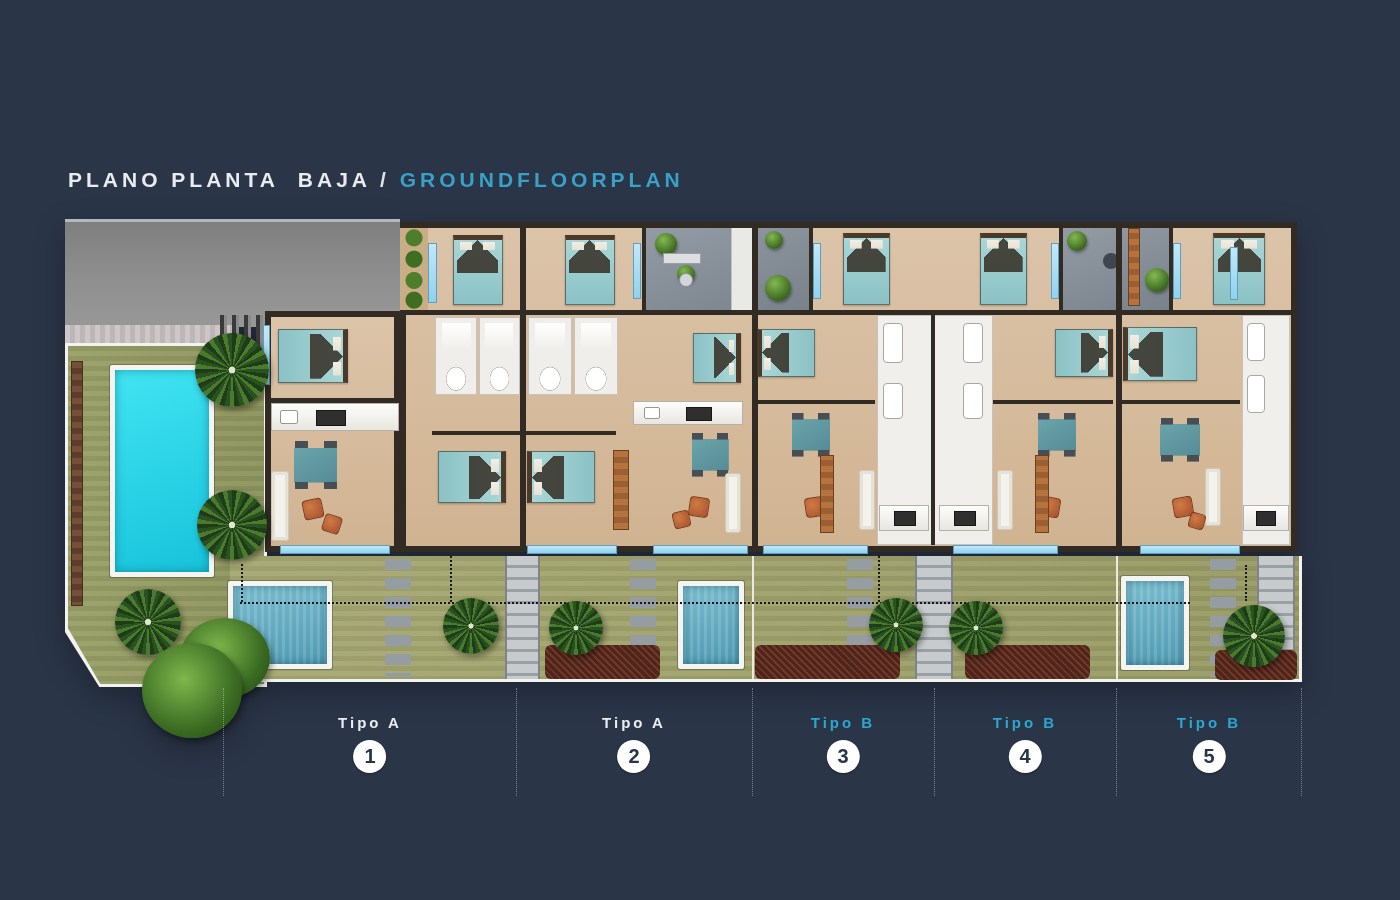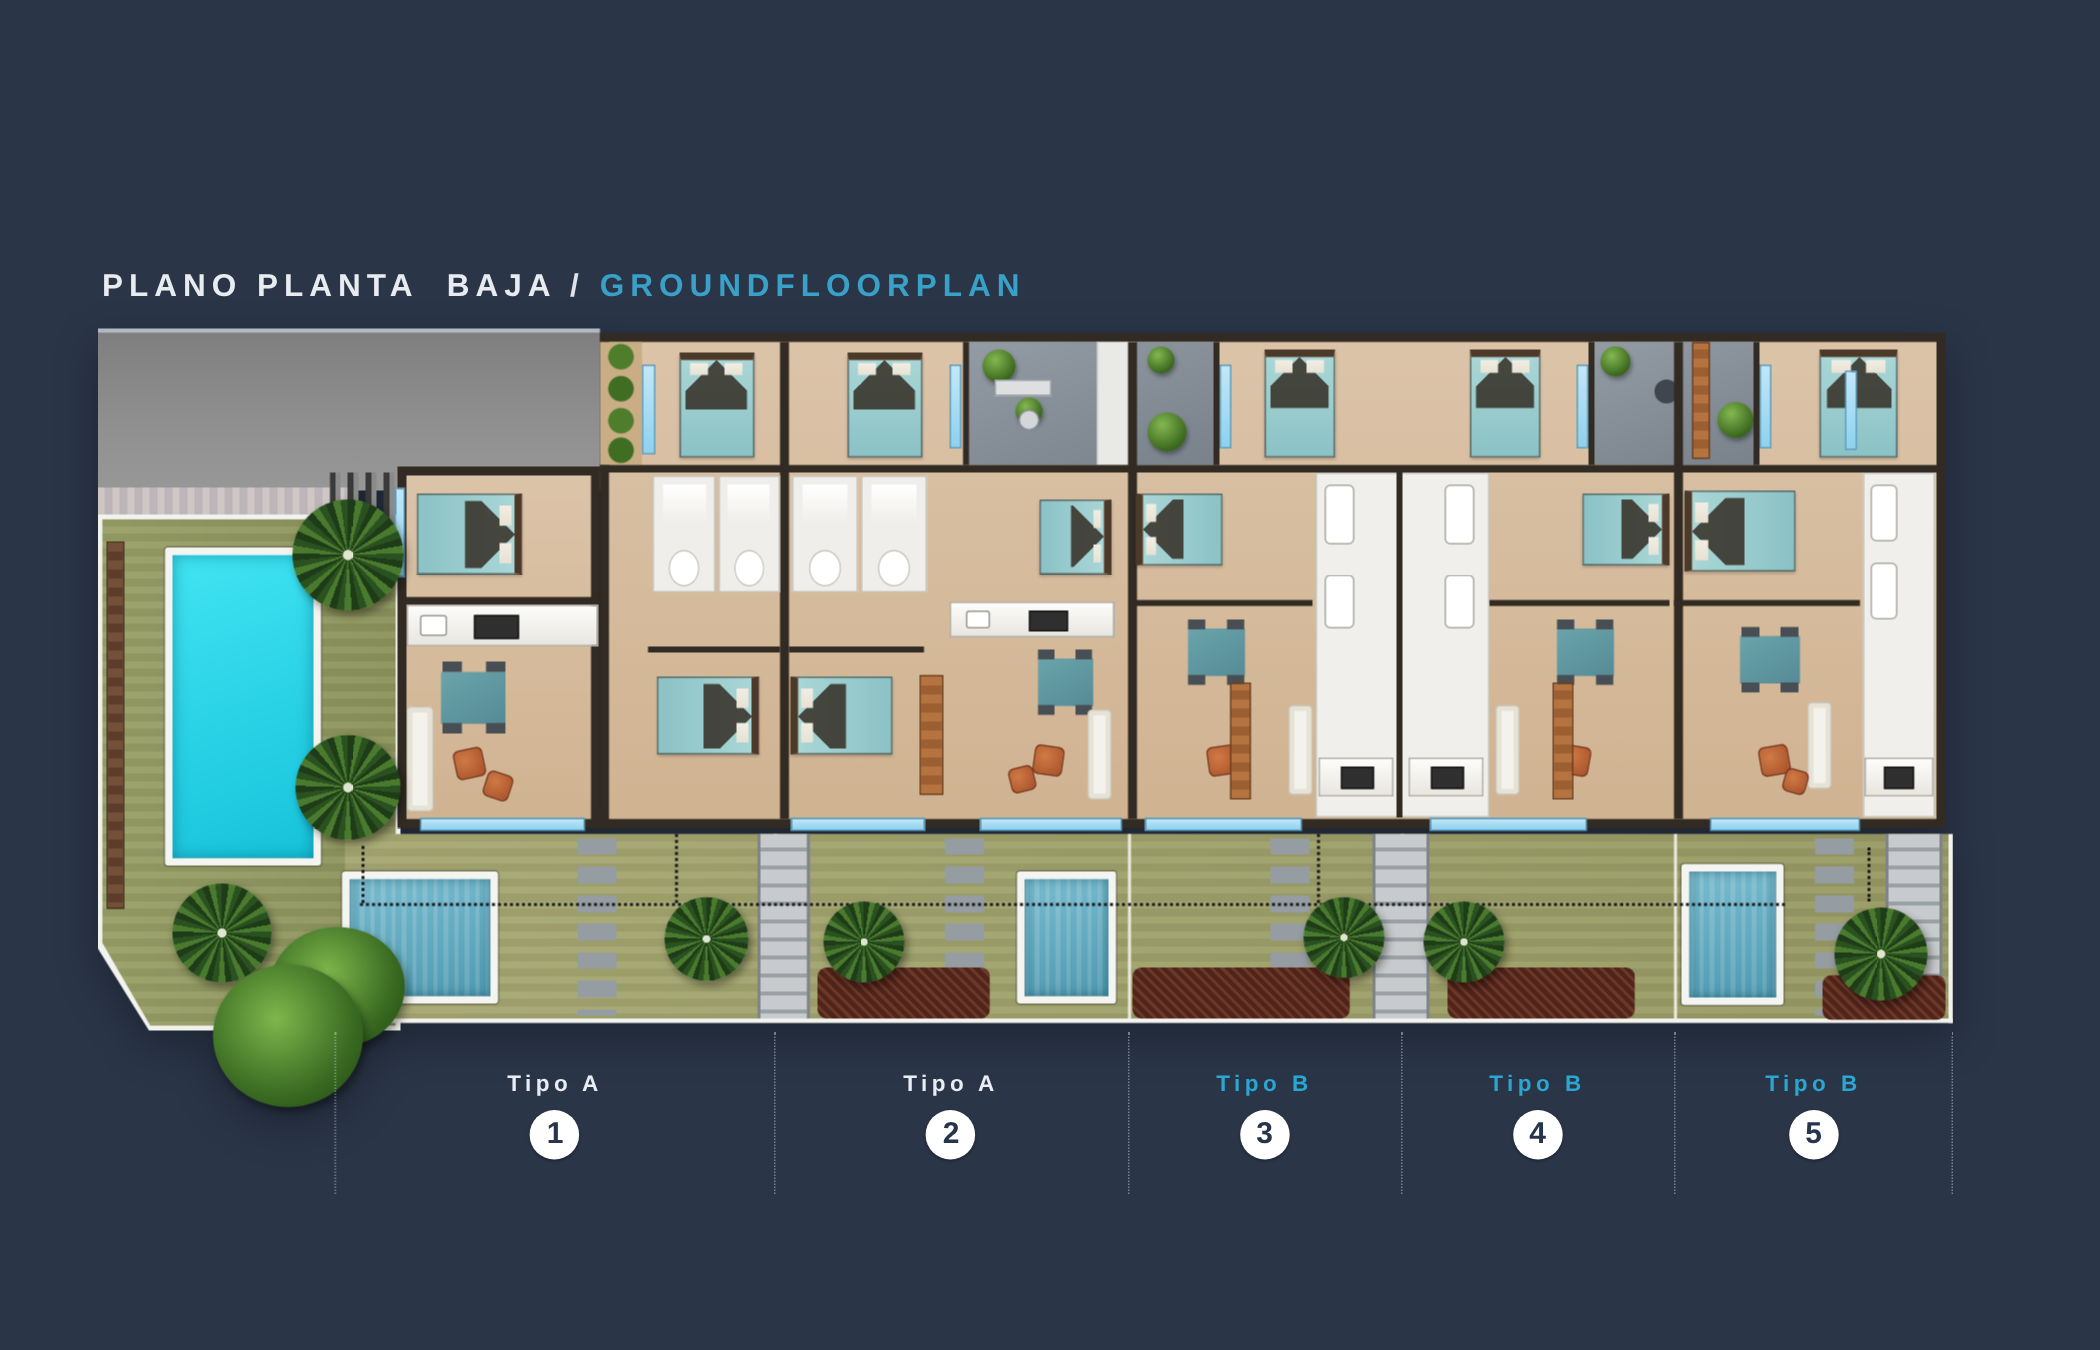--- a/index.html
+++ b/index.html
@@ -1,21 +1,21 @@
 <!DOCTYPE html>
 <html><head>
 <meta charset="utf-8">
 <style>
   html,body{margin:0;padding:0}
   body{width:1400px;height:900px;background:#2a3548;overflow:hidden;
        font-family:"Liberation Sans","DejaVu Sans",sans-serif;position:relative}
   .abs{position:absolute;box-sizing:border-box}
 
   
-  .title{position:absolute;left:68px;top:165px;font-size:21px;font-weight:bold;
+  .title{position:absolute;left:68px;top:154px;font-size:21px;font-weight:bold;
          letter-spacing:4px;color:#e8ebef;white-space:pre}
   .title .sep{color:#dfe3e8}
   .title .en{color:#39a0c8}
 
   
   .plan{position:absolute;left:65px;top:213px;width:1237px;height:467px;overflow:visible;
         filter:drop-shadow(0 10px 14px rgba(0,0,0,.28))}
 
   
   .driveway{background:linear-gradient(180deg,#7f7f7f,#8f8f8f 55%,#989898);border-top:3px solid #b2b8be}

